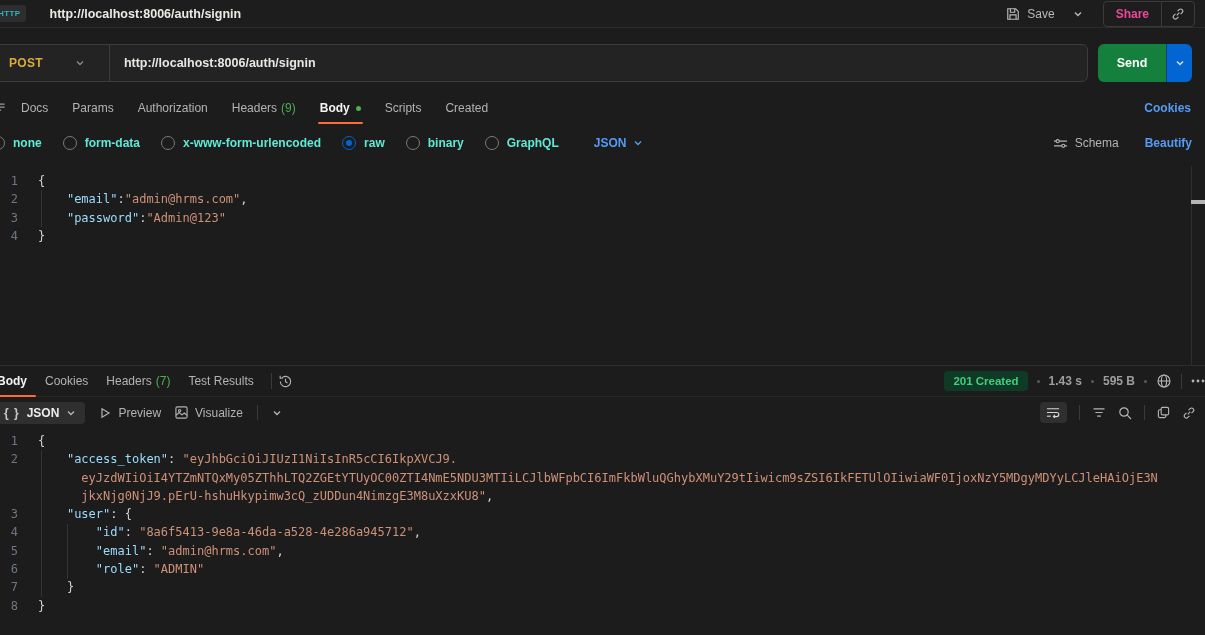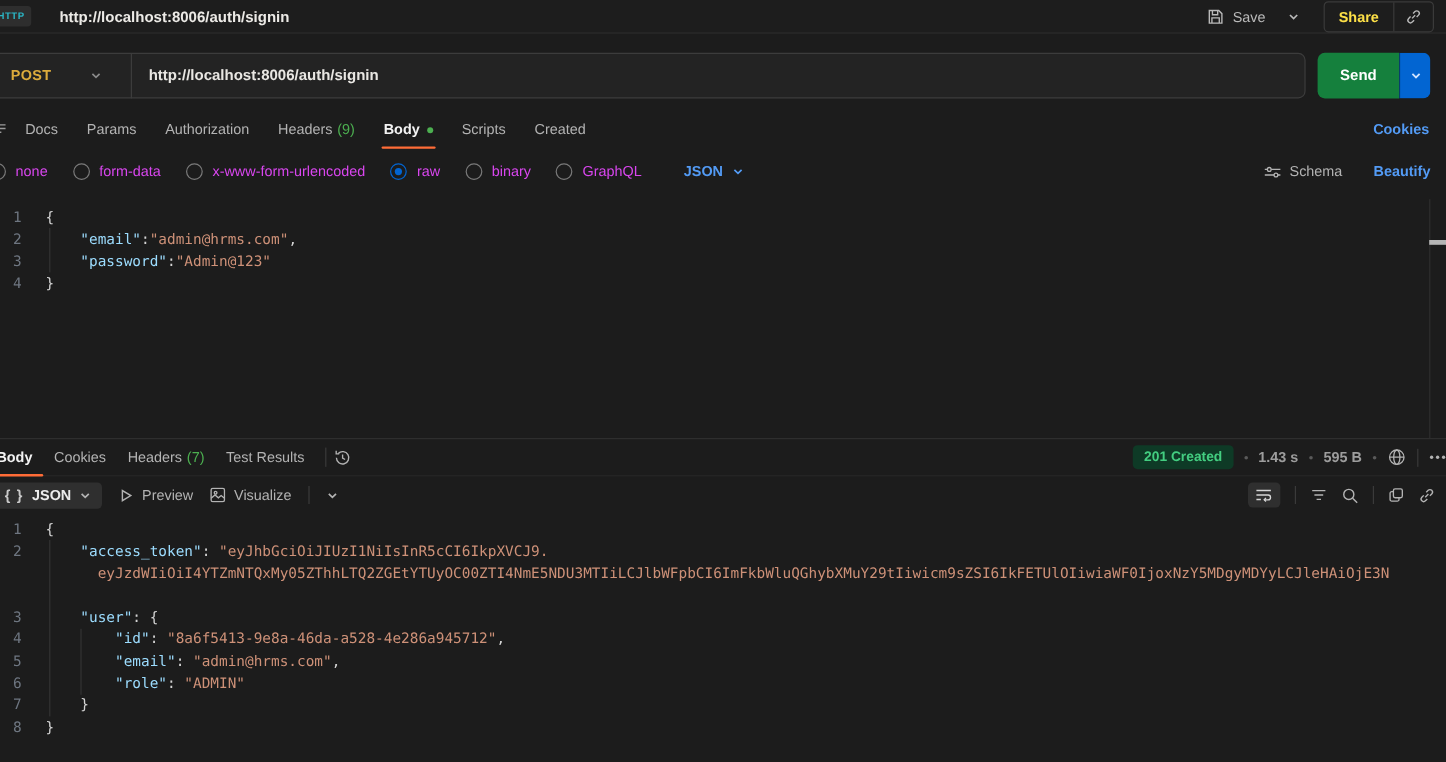--- a/index.html
+++ b/index.html
@@ -17,21 +17,21 @@
   .topbar { height:28px; background:#1d1d1d; border-bottom:1px solid #2c2c2c;
             display:flex; align-items:center; padding-right:10px; }
   .http-badge { margin-left:-7px; background:#2e2e2e; border-radius:3px;
                 color:#2bb5c4; font-size:8px; font-weight:bold; letter-spacing:.4px;
                 padding:4px 5px; }
   .topbar-title { margin-left:24px; color:#eceae6; font-weight:bold; font-size:12.5px; }
   .topbar-right { margin-left:auto; display:flex; align-items:center; gap:6px; }
   .save-btn { display:flex; align-items:center; gap:7px; color:#b9b9b9; padding:4px 6px; border-radius:4px; cursor:pointer; }
   .mini-btn { padding:4px 6px; border-radius:4px; cursor:pointer; display:flex; align-items:center; }
   .share-group { display:flex; align-items:stretch; border:1px solid #3a3a3a; border-radius:4px; margin-left:8px; }
-  .share-group .lbl { padding:5px 12px; color:#fde047; font-weight:600; cursor:pointer; }
+  .share-group .lbl { padding:5px 12px; color:#ec4899; font-weight:600; cursor:pointer; }
   .share-group .vdiv { align-self:stretch; }
   .share-group .icon { padding:0 9px; cursor:pointer; }
 
   
   .req-row { display:flex; align-items:center; padding:16px 13px 0 0; }
   .url-bar { margin-left:-10px; flex:1; height:38px; background:#232323;
              border:1px solid #3c3c3c; border-radius:6px;
              display:flex; align-items:center; }
   .method { padding-left:18px; color:#dcab3c; font-weight:bold; font-size:12px; letter-spacing:.3px; }
   .method-chev { margin-left:32px; }
@@ -56,21 +56,21 @@
   .cookies-link { margin-left:auto; margin-right:14px; color:#539bf5; font-weight:600; cursor:pointer; }
 
   
   .body-type-row { margin-top:7px; height:28px; display:flex; align-items:center; }
   .radio-item { display:flex; align-items:center; margin-right:21px; cursor:pointer; }
   .radio { width:14px; height:14px; border-radius:50%; border:1.5px solid #7a7a7a; margin-right:8px; flex:none; }
   .radio.sel { border-color:#0265d2; position:relative; }
   .radio.sel::after { content:""; position:absolute; left:2.5px; top:2.5px; width:6px; height:6px;
                       border-radius:50%; background:#0265d2; }
   .radio-item:first-child { margin-left:-9px; }
-  .radio-item .lbl { color:#d946ef; }
+  .radio-item .lbl { color:#5eead4;font-weight:bold; }
   .fmt-select { display:flex; align-items:center; gap:7px; margin-left:14px; color:#539bf5; font-weight:600; cursor:pointer; }
   .row-right { margin-left:auto; display:flex; align-items:center; gap:26px; padding-right:13px; }
   .schema-btn { display:flex; align-items:center; gap:7px; color:#b3b3b3; cursor:pointer; }
   .beautify-link { color:#539bf5; font-weight:600; cursor:pointer; }
 
   
   .editor { position:relative; font-family:"DejaVu Sans Mono", monospace; font-size:12px; }
   .code-line { display:flex; height:18.3px; line-height:18.3px; white-space:pre; }
   .gutter { width:18px; margin-right:20px; text-align:right; color:#6e7681; flex:none; }
   .k { color:#9cdcfe; } .s { color:#ce9178; } .p { color:#d4d4d4; }
@@ -377,20 +377,20 @@
     </span>
   </div>
 </div>
 
 <div class="editor resp-editor" id="resp-editor">
   <div class="guide" style="left:41px; top:22px; height:147px;"></div>
   <div class="guide" style="left:67px; top:96px; height:55px;"></div>
 <div class="code-line"><span class="gutter">1</span><span><span class="p">{</span></span></div>
     <div class="code-line"><span class="gutter">2</span><span><span class="p">    </span><span class="k">"access_token"</span><span class="p">: </span><span class="s">"eyJhbGciOiJIUzI1NiIsInR5cCI6IkpXVCJ9.</span></span></div>
     <div class="code-line"><span class="gutter"></span><span><span class="p">      </span><span class="s">eyJzdWIiOiI4YTZmNTQxMy05ZThhLTQ2ZGEtYTUyOC00ZTI4NmE5NDU3MTIiLCJlbWFpbCI6ImFkbWluQGhybXMuY29tIiwicm9sZSI6IkFETUlOIiwiaWF0IjoxNzY5MDgyMDYyLCJleHAiOjE3N</span></span></div>
-    <div class="code-line"><span class="gutter"></span></div>
+    <div class="code-line"><span class="gutter"></span><span><span class="p">      </span><span class="s">jkxNjg0NjJ9.pErU-hshuHkypimw3cQ_zUDDun4NimzgE3M8uXzxKU8"</span><span class="p">,</span></span></div>
     <div class="code-line"><span class="gutter">3</span><span><span class="p">    </span><span class="k">"user"</span><span class="p">: {</span></span></div>
     <div class="code-line"><span class="gutter">4</span><span><span class="p">        </span><span class="k">"id"</span><span class="p">: </span><span class="s">"8a6f5413-9e8a-46da-a528-4e286a945712"</span><span class="p">,</span></span></div>
     <div class="code-line"><span class="gutter">5</span><span><span class="p">        </span><span class="k">"email"</span><span class="p">: </span><span class="s">"admin@hrms.com"</span><span class="p">,</span></span></div>
     <div class="code-line"><span class="gutter">6</span><span><span class="p">        </span><span class="k">"role"</span><span class="p">: </span><span class="s">"ADMIN"</span></span></div>
     <div class="code-line"><span class="gutter">7</span><span><span class="p">    }</span></span></div>
     <div class="code-line"><span class="gutter">8</span><span><span class="p">}</span></span></div>
   </div>
 
 </body></html>

